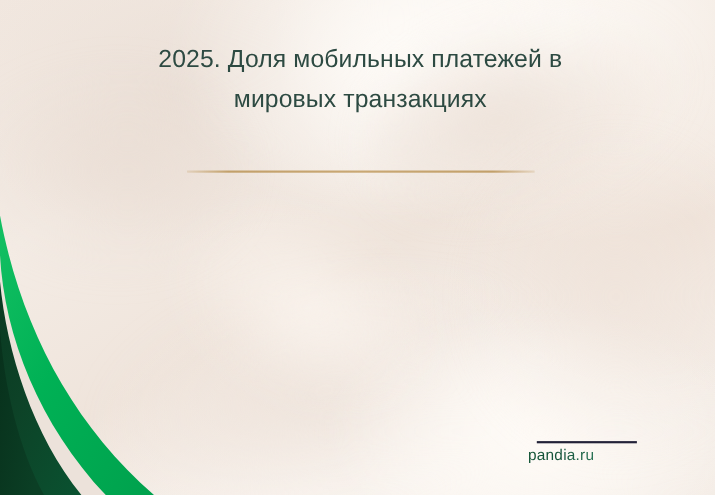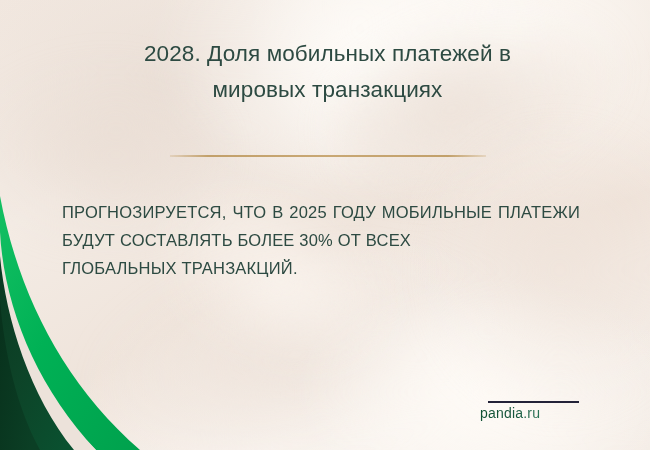--- a/index.html
+++ b/index.html
@@ -152,24 +152,21 @@
 
     <path d="M 0,196 C 18,292 62,382 140,450 L 96,450 C 30,388 -2,300 -2,232 Z" fill="url(#gradBright)"></path>
 
     <path d="M 0,232 C 4,306 36,386 96,450 L 74,450 C 20,392 -2,312 -2,256 Z" fill="#ece2da"></path>
 
     <path d="M 0,256 C 6,320 30,396 74,450 L 0,450 Z" fill="url(#gradDark)"></path>
 
     <path d="M 0,300 C 4,350 16,406 40,450 L 0,450 Z" fill="url(#gradDark2)"></path>
   </svg>
 
-  <div class="title">2028. Доля мобильных платежей в мировых транзакциях</div>
+  <div class="title">2025. Доля мобильных платежей в мировых транзакциях</div>
 
   <div class="divider-gold"></div>
 
-  <div class="body-text">
-    <span>ПРОГНОЗИРУЕТСЯ, ЧТО В 2025 ГОДУ МОБИЛЬНЫЕ ПЛАТЕЖИ БУДУТ СОСТАВЛЯТЬ БОЛЕЕ 30% ОТ ВСЕХ </span><span class="last-line">ГЛОБАЛЬНЫХ ТРАНЗАКЦИЙ.</span>
-  </div>
 
   <div class="footer-rule"></div>
   <div class="footer-brand">pandia.ru</div>
 
 </div>
 
 </body></html>

